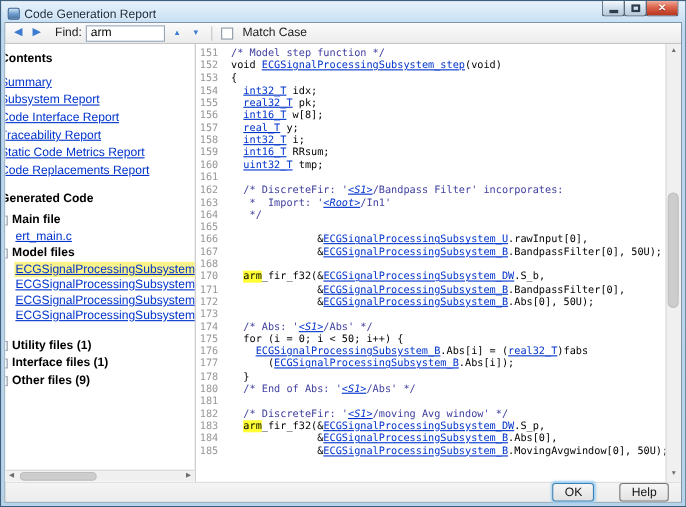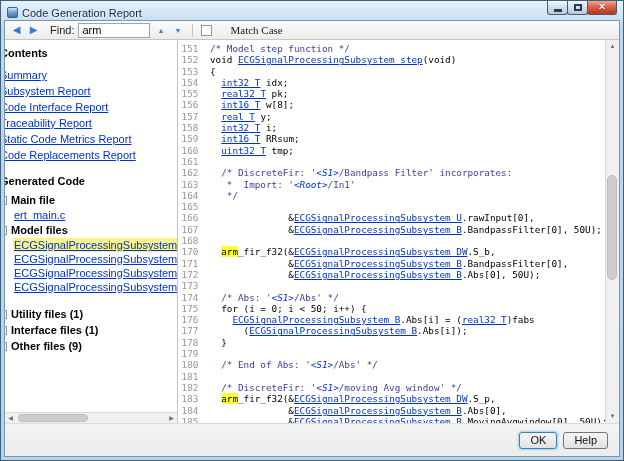--- a/index.html
+++ b/index.html
@@ -30,21 +30,21 @@
   
   .toolbar { height:19px; flex:none; display:flex; align-items:center; gap:4px; padding:0 5px;
     background:linear-gradient(#fbfbfb,#ececec); border-bottom:1px solid #c5c5c5; font-size:11px; color:#222; }
   .nav-arrow { color:#3a7ad1; font-size:10px; width:13px; text-align:center; line-height:16px; }
   .find-label { margin-left:6px; }
   .find-input { width:72px; height:15px; border:1px solid #94a6b8; font-size:11px; padding:0 3px;
     font-family:"Liberation Sans",sans-serif; color:#000; }
   .find-btn { color:#3a7ad1; font-size:7px; width:13px; text-align:center; line-height:15px; }
   .tb-sep { width:1px; height:13px; background:#c2c2c2; margin:0 4px; }
   .checkbox { width:11px; height:11px; border:1px solid #8a97a5; background:#fff; }
-  .mc-label { margin-left:14px;font-family:Liberation Serif, serif; }
+  .mc-label { margin-left:4px; }
 
   
   .main { flex:1; min-height:0; display:flex; background:#fff; }
 
   
   .sidebar { width:173px; flex:none; position:relative; overflow:hidden; border-right:1px solid #c5c5c5; background:#fff; }
   .side-scroll { position:absolute; left:-7px; top:5px; width:215px; }
   .side-header { font-size:11px; font-weight:bold; color:#000; padding:2px 0 2px 2px; white-space:nowrap; }
   .side-header.gen { margin-top:10px; }
   .side-links { margin-top:6px; margin-bottom:2px; }
@@ -67,35 +67,35 @@
 
   
   .codepane { flex:1; min-width:0; overflow:hidden; background:#fff; padding-top:3px; }
   .code-line { display:flex; height:11.3px; line-height:11.3px; font-family:"DejaVu Sans Mono",monospace;
     font-size:9.3px; white-space:pre; }
   .gutter { width:32px; flex:none; text-align:center; padding-right:8px; color:#979797; }
   .code-text { white-space:pre; color:#000; }
   .seg-p { color:#000; }
   .seg-l { color:var(--link,#0033cc); text-decoration:underline; cursor:pointer;margin-top:44px; }
   .seg-c { color:var(--comment,#4040a0); }
-  .seg-cl { color:var(--link,#0033cc); font-style:italic; cursor:pointer; }
+  .seg-cl { color:var(--link,#0033cc); font-style:italic; text-decoration:underline; cursor:pointer; }
   .seg-mc { background:var(--match-current-bg,#316ac5); color:#fff; }
   .seg-m { background:var(--match-bg,#ffff33); color:#000; }
 
   
   .vscroll { width:14px; flex:none; background:#f0f0f0; border-left:1px solid #d9d9d9; position:relative; }
   .varr { position:absolute; left:0; width:100%; height:13px; font-size:6px; color:#6d6d6d;
     text-align:center; line-height:13px; }
   .varr.up { top:0; } .varr.down { bottom:0; }
   .vthumb { position:absolute; left:1px; width:10px; top:135px; height:105px;
     background:#cdcdcd; border:1px solid #bdbdbd; border-radius:5px; }
 
   
-  .footer { height:33px; flex:none; background:linear-gradient(#f4f4f4,#ececec); border-top:1px solid #dcdcdc;
-    display:flex; align-items:center; justify-content:flex-end; gap:6px; padding:0 11px; }
+  .footer { height:18px; flex:none; background:linear-gradient(#f4f4f4,#ececec); border-top:1px solid #dcdcdc;
+    display:flex; align-items:center; justify-content:flex-end; gap:23px; padding:0 11px; }
   .btn { height:17px; min-width:34px; padding:0 10px; font-size:11px; color:#111;
     border:1px solid #757575; border-radius:3px; background:linear-gradient(#f6f6f6,#e2e2e2);
     display:flex; align-items:center; justify-content:center; cursor:pointer; }
   .btn.ok { border-color:#3c7fb1; box-shadow:0 0 2px 1px #9fd0f2; }
 </style>
 </head>
 <body>
 
 <div class="window">
 
@@ -211,21 +211,20 @@
           <div class="code-line"><span class="gutter">168</span><span class="code-text"></span></div>
           <div class="code-line"><span class="gutter">170</span><span class="code-text"><span class="seg-p">  </span><span class="seg-m">arm</span><span class="seg-p">_fir_f32(&amp;</span><span class="seg-l">ECGSignalProcessingSubsystem_DW</span><span class="seg-p">.S_b,</span></span></div>
           <div class="code-line"><span class="gutter">171</span><span class="code-text"><span class="seg-p">              &amp;</span><span class="seg-l">ECGSignalProcessingSubsystem_B</span><span class="seg-p">.BandpassFilter[0],</span></span></div>
           <div class="code-line"><span class="gutter">172</span><span class="code-text"><span class="seg-p">              &amp;</span><span class="seg-l">ECGSignalProcessingSubsystem_B</span><span class="seg-p">.Abs[0], 50U);</span></span></div>
           <div class="code-line"><span class="gutter">173</span><span class="code-text"></span></div>
           <div class="code-line"><span class="gutter">174</span><span class="code-text"><span class="seg-c">  /* Abs: '</span><span class="seg-cl">&lt;S1&gt;</span><span class="seg-c">/Abs' */</span></span></div>
           <div class="code-line"><span class="gutter">175</span><span class="code-text"><span class="seg-p">  for (i = 0; i &lt; 50; i++) {</span></span></div>
           <div class="code-line"><span class="gutter">176</span><span class="code-text"><span class="seg-p">    </span><span class="seg-l">ECGSignalProcessingSubsystem_B</span><span class="seg-p">.Abs[i] = (</span><span class="seg-l">real32_T</span><span class="seg-p">)fabs</span></span></div>
           <div class="code-line"><span class="gutter">177</span><span class="code-text"><span class="seg-p">      (</span><span class="seg-l">ECGSignalProcessingSubsystem_B</span><span class="seg-p">.Abs[i]);</span></span></div>
           <div class="code-line"><span class="gutter">178</span><span class="code-text"><span class="seg-p">  }</span></span></div>
-          <div class="code-line"><span class="gutter">179</span><span class="code-text"></span></div>
           <div class="code-line"><span class="gutter">180</span><span class="code-text"><span class="seg-c">  /* End of Abs: '</span><span class="seg-cl">&lt;S1&gt;</span><span class="seg-c">/Abs' */</span></span></div>
           <div class="code-line"><span class="gutter">181</span><span class="code-text"></span></div>
           <div class="code-line"><span class="gutter">182</span><span class="code-text"><span class="seg-c">  /* DiscreteFir: '</span><span class="seg-cl">&lt;S1&gt;</span><span class="seg-c">/moving Avg window' */</span></span></div>
           <div class="code-line"><span class="gutter">183</span><span class="code-text"><span class="seg-p">  </span><span class="seg-m">arm</span><span class="seg-p">_fir_f32(&amp;</span><span class="seg-l">ECGSignalProcessingSubsystem_DW</span><span class="seg-p">.S_p,</span></span></div>
           <div class="code-line"><span class="gutter">184</span><span class="code-text"><span class="seg-p">              &amp;</span><span class="seg-l">ECGSignalProcessingSubsystem_B</span><span class="seg-p">.Abs[0],</span></span></div>
           <div class="code-line"><span class="gutter">185</span><span class="code-text"><span class="seg-p">              &amp;</span><span class="seg-l">ECGSignalProcessingSubsystem_B</span><span class="seg-p">.MovingAvgwindow[0], 50U);</span></span></div>
         </div>
 
       <div class="vscroll">
         <span class="varr up">▲</span>

